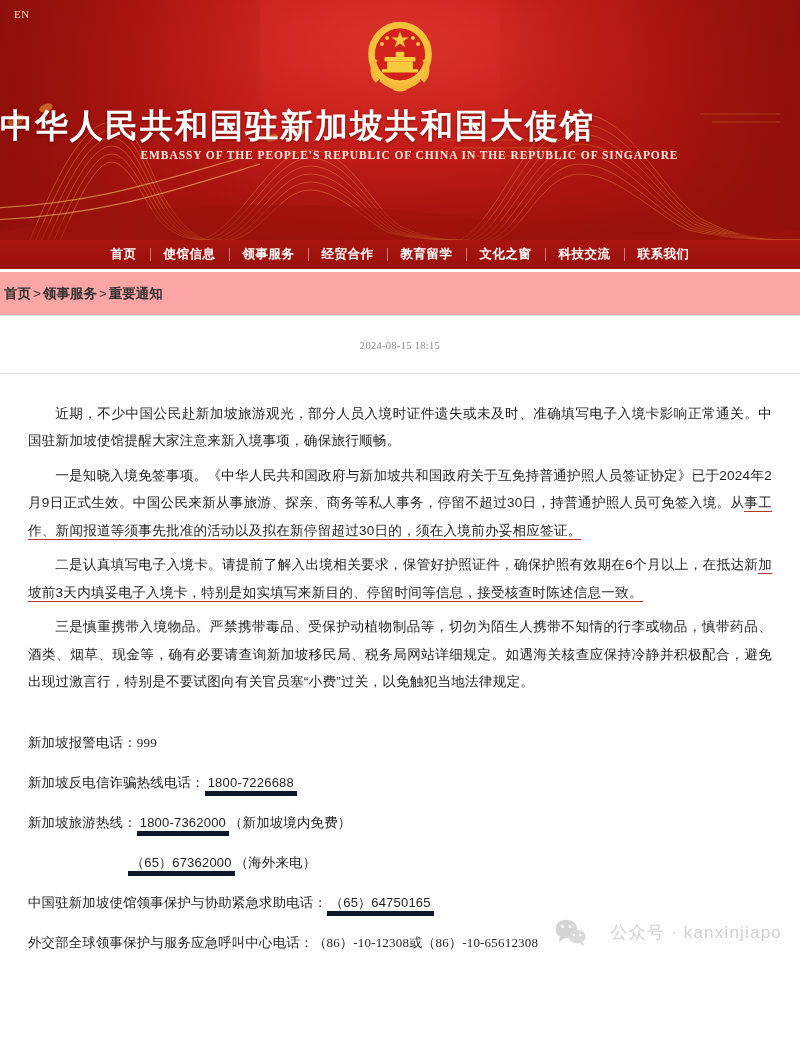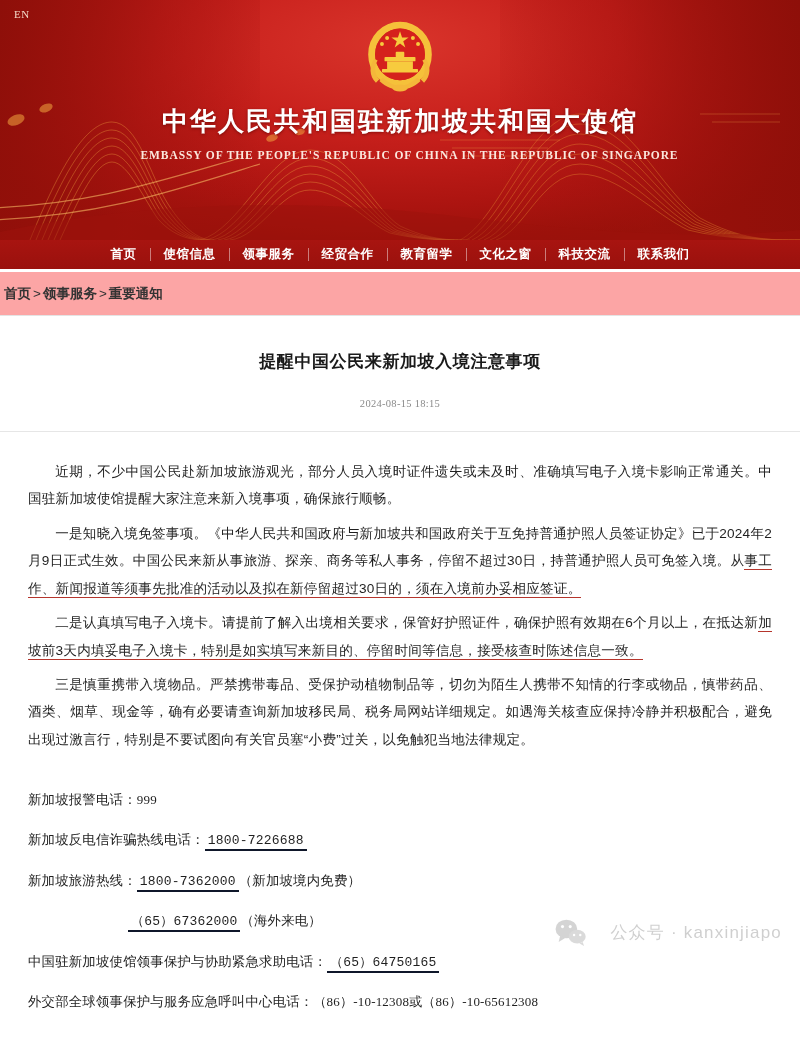--- a/index.html
+++ b/index.html
@@ -54,25 +54,24 @@
     position: absolute;
     left: 50%; top: 14px;
     transform: translateX(-50%);
     width: 86px; height: 86px;
     z-index: 6;
   }
 
   .banner-title-cn {
     position: absolute;
     left: 0; right: 0; top: 104px;
-    text-align: center;
     color: #ffffff;
     font-family: Liberation Sans, sans-serif;
     font-weight: bold;
-    font-size: 26px;
+    font-size: 33px;
     letter-spacing: 2px;
     text-shadow: 0 1px 3px rgba(90,5,2,.65);
     z-index: 6;
     white-space: nowrap;
   }
   .banner-title-en {
     position: absolute;
     left: 0; right: 0; top: 149px;
     text-align: center;
     color: #fbe7dd;
@@ -188,23 +187,23 @@
     margin-bottom: 20px;
     white-space: nowrap;
     letter-spacing: .2px;
   }
   .contact-line.indented { padding-left: 100px; }
   .contact-line .num {
     font-family: "Liberation Serif", "DejaVu Serif", serif;
     font-size: 13px;
   }
   .contact-line .tel {
-    font-family: Liberation Mono, monospace;
+    font-family: Liberation Sans, sans-serif;
     font-size: 13px;
-    border-bottom: 2px solid #0f172a;
+    border-bottom: 5px solid #0f172a;
     padding: 0 3px 1px 3px;
     cursor: pointer;
   }
 
   
   .watermark {
     position: absolute;
     right: 18px;
     bottom: 14px;
     display: flex;
@@ -324,21 +323,20 @@
       <span class="nav-sep"></span>
       <span class="nav-item">科技交流</span>
       <span class="nav-sep"></span>
       <span class="nav-item">联系我们</span>
     </nav>
 
   <div class="breadcrumb" id="breadcrumb"><span class="crumb">首页</span><span class="crumb-sep">&gt;</span><span class="crumb">领事服务</span><span class="crumb-sep">&gt;</span><span class="crumb crumb-current">重要通知</span></div>
 
   <article class="article">
     <div class="article-inner">
-      <h1 class="article-title">提醒中国公民来新加坡入境注意事项</h1>
       <div class="article-date">2024-08-15 18:15</div>
       <div class="title-divider"></div>
 
       <div class="body-copy" id="body-copy">
           <p class="para"><span>近期，不少中国公民赴新加坡旅游观光，部分人员入境时证件遗失或未及时、准确填写电子入境卡影响正常通关。中国驻新加坡使馆提醒大家注意来新入境事项，确保旅行顺畅。</span></p>
           <p class="para"><span>一是知晓入境免签事项。《中华人民共和国政府与新加坡共和国政府关于互免持普通护照人员签证协定》已于2024年2月9日正式生效。中国公民来新从事旅游、探亲、商务等私人事务，停留不超过30日，持普通护照人员可免签入境。从</span><span class="hl">事工作、新闻报道等须事先批准的活动以及拟在新停留超过30日的，须在入境前办妥相应签证。</span></p>
           <p class="para"><span>二是认真填写电子入境卡。请提前了解入出境相关要求，保管好护照证件，确保护照有效期在6个月以上，在抵达新</span><span class="hl">加坡前3天内填妥电子入境卡，特别是如实填写来新目的、停留时间等信息，接受核查时陈述信息一致。</span></p>
           <p class="para"><span>三是慎重携带入境物品。严禁携带毒品、受保护动植物制品等，切勿为陌生人携带不知情的行李或物品，慎带药品、酒类、烟草、现金等，确有必要请查询新加坡移民局、税务局网站详细规定。如遇海关核查应保持冷静并积极配合，避免出现过激言行，特别是不要试图向有关官员塞“小费”过关，以免触犯当地法律规定。</span></p>
         </div>
 

